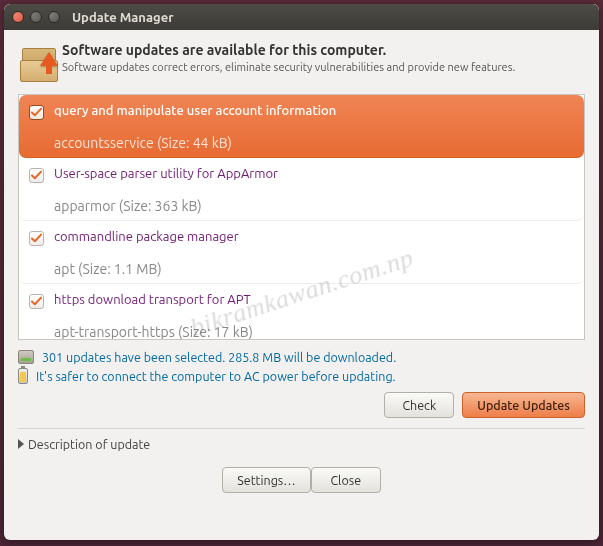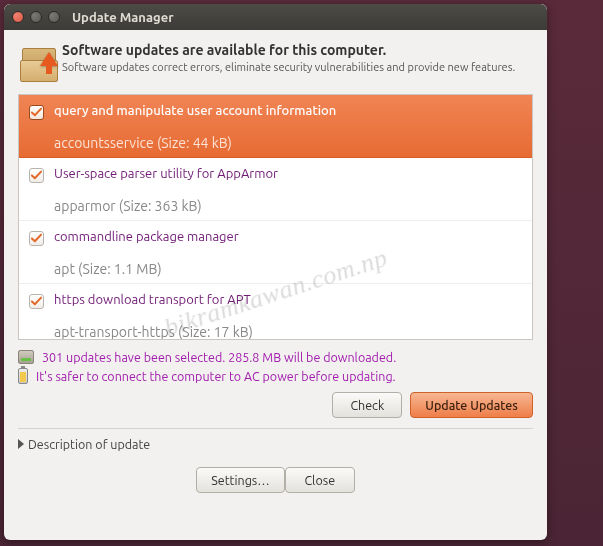--- a/index.html
+++ b/index.html
@@ -6,21 +6,21 @@
   body {
     font-family: "Ubuntu", "Liberation Sans", Arial, sans-serif;
     background: linear-gradient(to bottom, #5a2a3a, #4b2535);
     width: 603px; height: 546px;
     font-size: 13px;
     color: #3c3c3c;
   }
   .window {
     position: absolute;
     left: 4px; top: 4px;
-    width: 543px; height: 536px;
+    width: 595px; height: 536px;
     background: #f2f1ef;
     border-radius: 6px;
     box-shadow: 0 2px 10px rgba(0,0,0,0.4);
     display: flex; flex-direction: column;
     overflow: hidden;
   }
   .titlebar {
     height: 26px;
     background: linear-gradient(to bottom, #4c4b46, #3c3b37);
     display: flex; align-items: center;
@@ -77,20 +77,21 @@
     overflow:hidden;
     margin-bottom:8px;
     position:relative;
   }
   .list-scroll { position:absolute; inset:0; overflow-y:auto; }
   .row {
     display:flex; align-items:flex-start;
     padding:8px 10px 6px 10px; gap:10px;
     border-bottom:1px solid #eee;
     cursor:pointer;
+    border-radius:7px;
   }
   .row.selected {
     background: linear-gradient(to bottom,#f08454,#e76b33);
     border-bottom:1px solid #d95b25;
   }
   .row .chk {
     width:15px; height:15px; margin-top:2px;
     border:1px solid #b8b4ad; border-radius:3px;
     background:linear-gradient(to bottom,#fff,#f0ede8);
     display:flex; align-items:center; justify-content:center;
@@ -98,21 +99,21 @@
   }
   .row.selected .chk { border-color:#9a4a1f; background:linear-gradient(to bottom,#fff,#f6e5d9); }
   .chk svg { width:11px; height:11px; }
   .row .labels { display:flex; flex-direction:column; }
   .row .title { font-size:13px; color:#701a75; }
   .row.selected .title { color:#fff; font-weight:500; }
   .row .sub { font-size:14px; color:#888; margin-top:18px; }
   .row.selected .sub { color:#fce3d6; }
   .status-line {
     display:flex; align-items:center; gap:8px;
-    font-size:12.5px; color:#a21caf; margin:2px 0;
+    font-size:12.5px; color:#0369a1; margin:2px 0;
   }
   .disk-icon { width:16px; height:14px; background:linear-gradient(to bottom,#cfcabe,#a8a293); border:1px solid #8b8679; border-radius:2px; position:relative; }
   .disk-icon::after { content:""; position:absolute; left:2px; right:2px; bottom:2px; height:3px; background:#6ac046; border-radius:1px; }
   .batt-icon { width:10px; height:16px; background:linear-gradient(to bottom,#eee,#ccc); border:1px solid #888; border-radius:2px; position:relative; }
   .batt-icon::before { content:""; position:absolute; left:2px; top:-3px; width:4px; height:2px; background:#888; }
   .batt-icon::after { content:""; position:absolute; left:1px; right:1px; bottom:1px; height:10px; background:#f2c94c; }
   .btn-row { display:flex; justify-content:flex-end; gap:8px; margin-top:6px; }
   .btn {
     min-width:70px; height:26px; padding:0 14px;
     background:linear-gradient(to bottom,#fafaf8,#e4e2dd);

